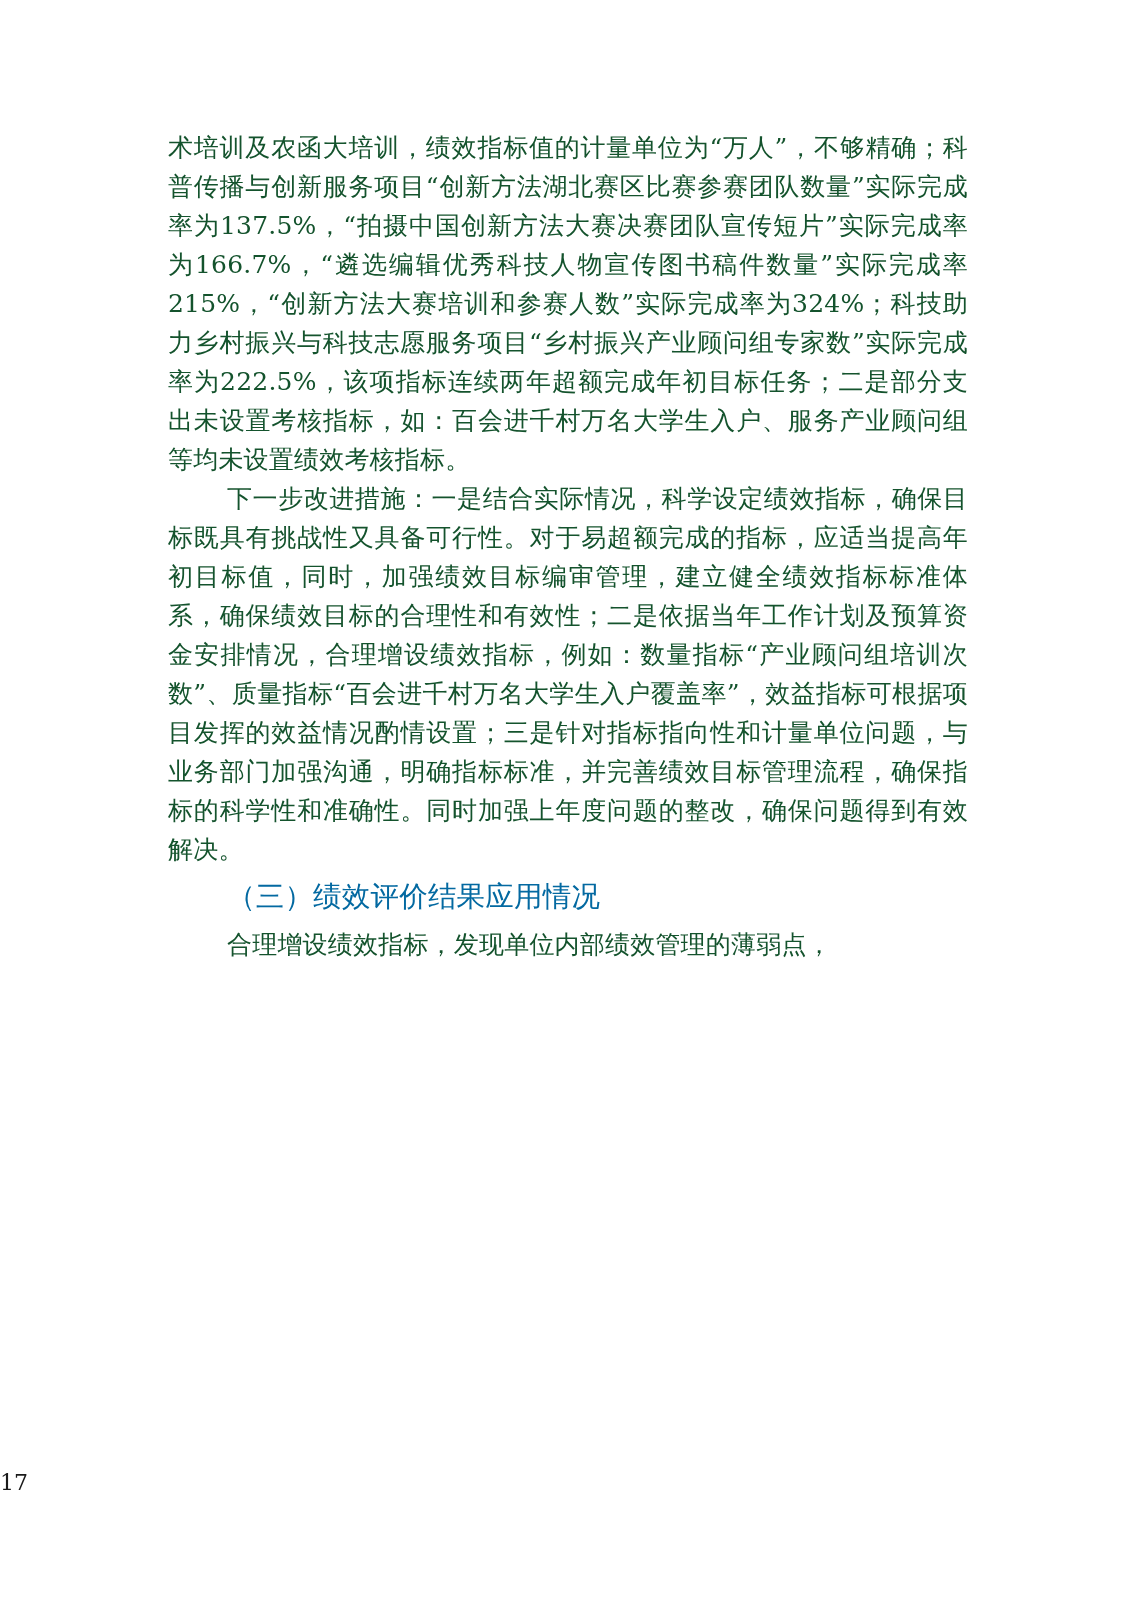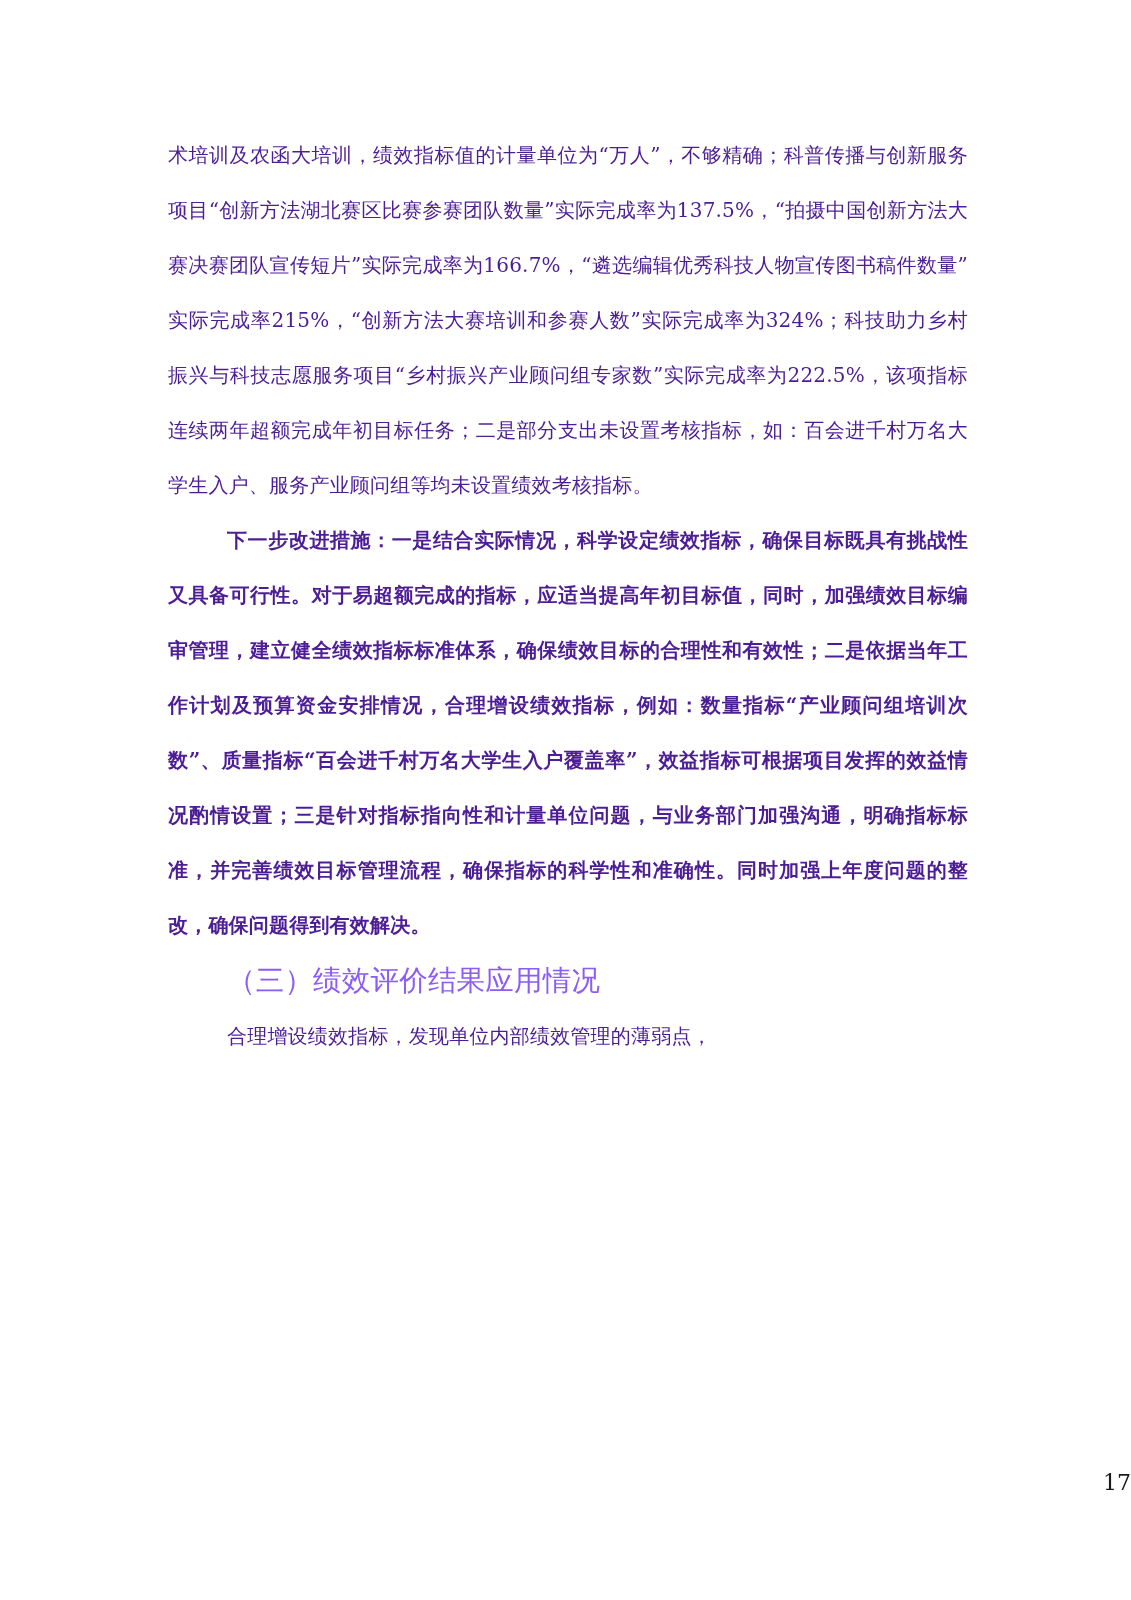--- a/index.html
+++ b/index.html
@@ -17,51 +17,50 @@
     box-sizing: border-box;
   }
   .content {
     position: absolute;
     left: 168px;
     top: 128px;
     width: 800px;
   }
   .para {
     font-family: "DejaVu Serif", "Liberation Serif", serif;
-    font-size: 20px;
-    line-height: 55px;
-    color: #4c1d95;
+    font-size: 25px;
+    line-height: 39px;
+    color: #14532d;
     text-align: justify;
     text-justify: inter-ideograph;
     letter-spacing: 0.2px;
     margin: 0;
     white-space: pre-wrap;
   }
   .para + .para {
     margin-top: 0px;
-    font-weight: bold;
   }
   .indent {
     text-indent: 59px;
   }
   .heading {
     font-family: "DejaVu Serif", "Liberation Serif", serif;
     font-size: 28.5px;
     line-height: 55.5px;
-    color: #8b5cf6;
+    color: #0369a1;
     text-indent: 59px;
     margin: 0;
     letter-spacing: 0.2px;
   }
   .page-number {
     position: absolute;
     left: 0;
     right: 0;
     top: 1470px;
-    text-align: right;
+    text-align: left;
     font-family: "DejaVu Serif", "Liberation Serif", serif;
     font-size: 22px;
     color: #1a1a1a;
   }
 </style>
 </head>
 <body>
 
 <div class="page">
   <div class="content">

